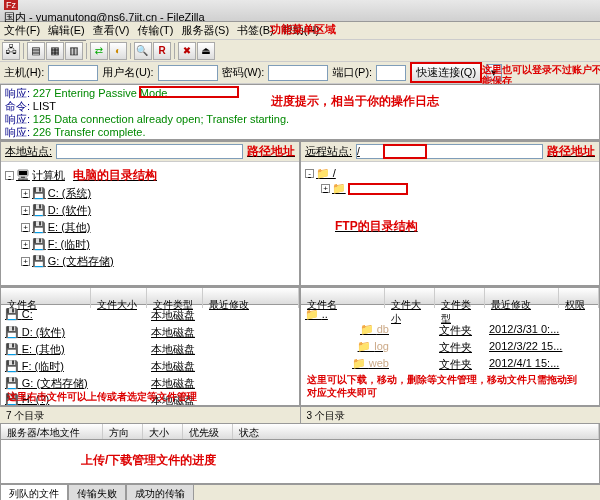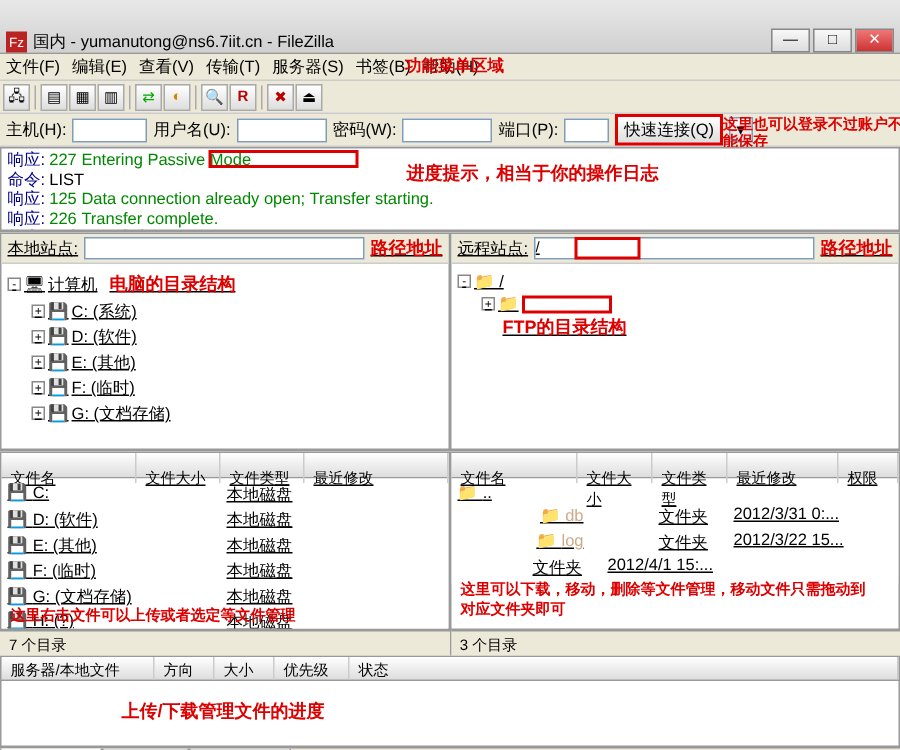--- a/index.html
+++ b/index.html
@@ -1,17 +1,17 @@
 <!DOCTYPE html>
 <html><head>
 <meta charset="utf-8">
 <style>
 * { margin: 0; padding: 0; box-sizing: border-box; font-family: "Microsoft YaHei", Tahoma, sans-serif; font-size: 11px; }
 body { background: #ece9d8; width: 600px; height: 500px; overflow: hidden; position: relative; }
-.titlebar { height: 36px; background: linear-gradient(#e8e8e8,#d0d0d0); border-bottom: 1px solid #999; display: flex; align-items: flex-end; padding: 0 4px; }
+.titlebar { height: 22px; background: linear-gradient(#e8e8e8,#d0d0d0); border-bottom: 1px solid #999; display: flex; align-items: flex-start; padding: 0 4px; flex-direction: column; }
 .titlebar .icon { width: 14px; height: 14px; background: #b22; color: #fff; font-size: 9px; display: flex; align-items: center; justify-content: center; margin-right: 4px; }
 .titlebar .title { flex: 1; font-size: 11px; }
 .winbtns { display: flex; gap: 2px; }
 .winbtn { width: 26px; height: 16px; background: linear-gradient(#f8f8f8,#ddd); border: 1px solid #888; font-size: 10px; text-align: center; line-height: 14px; }
 .winbtn.close { background: linear-gradient(#e77,#c33); color: #fff; }
 .menubar { height: 18px; background: #ece9d8; display: flex; align-items: center; padding: 0 4px; gap: 8px; border-bottom: 1px solid #ccc; position: relative; }
 .menubar span { font-size: 11px; }
 .annot { color: #d00; font-weight: bold; font-size: 12px; position: absolute; }
 .toolbar { height: 22px; background: #ece9d8; border-bottom: 1px solid #ccc; display: flex; align-items: center; padding: 0 2px; gap: 1px; }
 .tbtn { width: 18px; height: 18px; border: 1px solid #aaa; background: linear-gradient(#fff,#ddd); display: flex; align-items: center; justify-content: center; font-size: 10px; }
@@ -131,21 +131,21 @@
   <div class="pane">
     <div class="pathbar">
       <label>远程站点:</label>
       <input value="/" style="">
       <div class="redbox" style="left:82px;top:2px;width:44px;height:15px"></div>
       <span class="annot" style="position:static">路径地址</span>
     </div>
     <div class="tree">
       <div class="treeitem"><span class="box">-</span>📁 /</div>
       <div class="treeitem indent1"><span class="box">+</span>📁 <div class="redbox" style="position:static;display:inline-block;width:60px;height:12px"></div></div>
-      <div style="margin-top:0"><span class="annot" style="position:static;margin-left:30px">FTP的目录结构</span></div>
+      <div style="margin-top:22px"><span class="annot" style="position:static;margin-left:30px">FTP的目录结构</span></div>
     </div>
   </div>
 </div>
 
 <div class="split" style="height:120px">
   <div class="pane">
     <div class="listhdr">
       <div style="width:90px">文件名</div>
       <div style="width:56px">文件大小</div>
       <div style="width:56px">文件类型</div>
@@ -204,20 +204,21 @@
           <div style="width:50px">文件夹</div>
           <div>2012/3/31 0:...</div>
         </div>
       <div class="listrow">
           <div style="width:84px" class="folder">📁 <span>log</span></div>
           <div style="width:50px"></div>
           <div style="width:50px">文件夹</div>
           <div>2012/3/22 15...</div>
         </div>
       <div class="listrow">
+          <div style="width:84px" class="folder">📁 <span>web</span></div>
           <div style="width:50px"></div>
           <div style="width:50px">文件夹</div>
           <div>2012/4/1 15:...</div>
         </div>
     </div>
     <span class="annot" style="left:6px;bottom:6px;font-size:10px;width:270px;line-height:13px">这里可以下载，移动，删除等文件管理，移动文件只需拖动到对应文件夹即可</span>
   </div>
 </div>
 
 <div style="display:flex">

